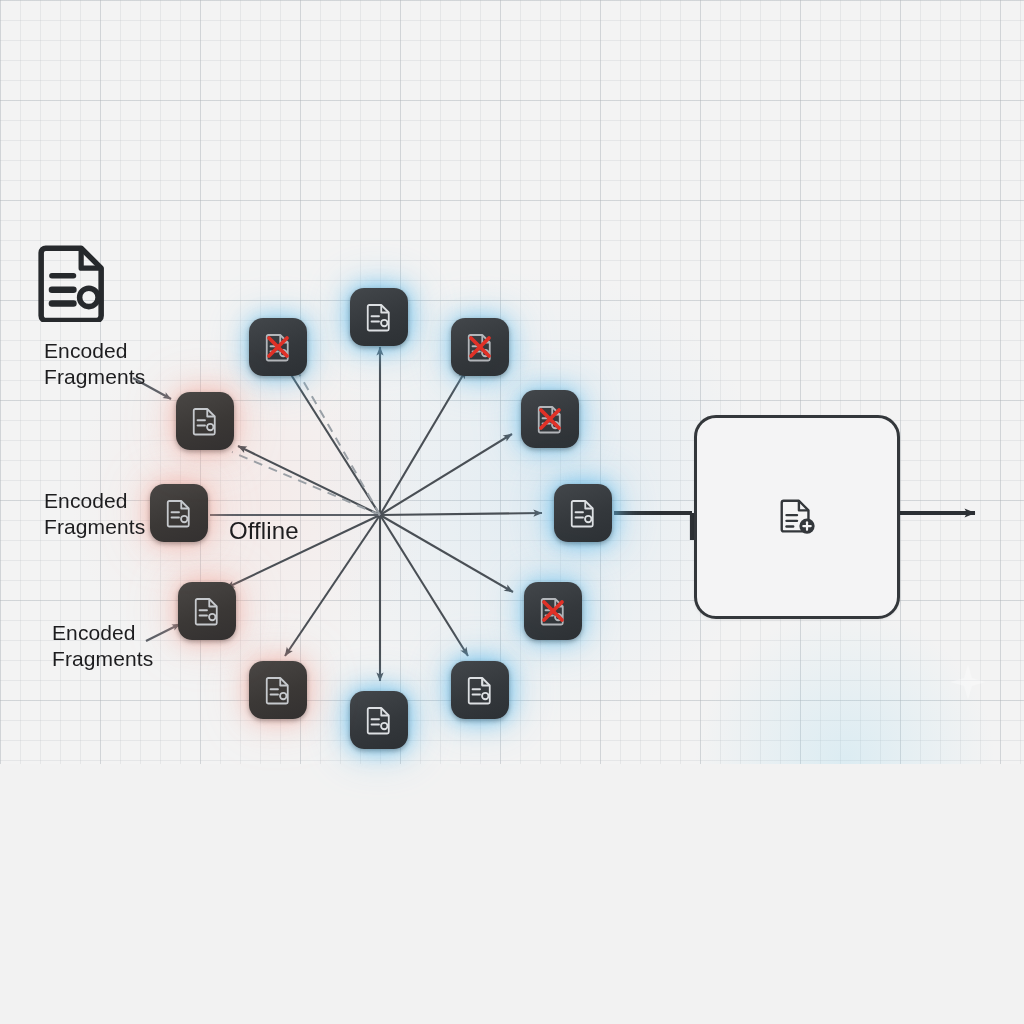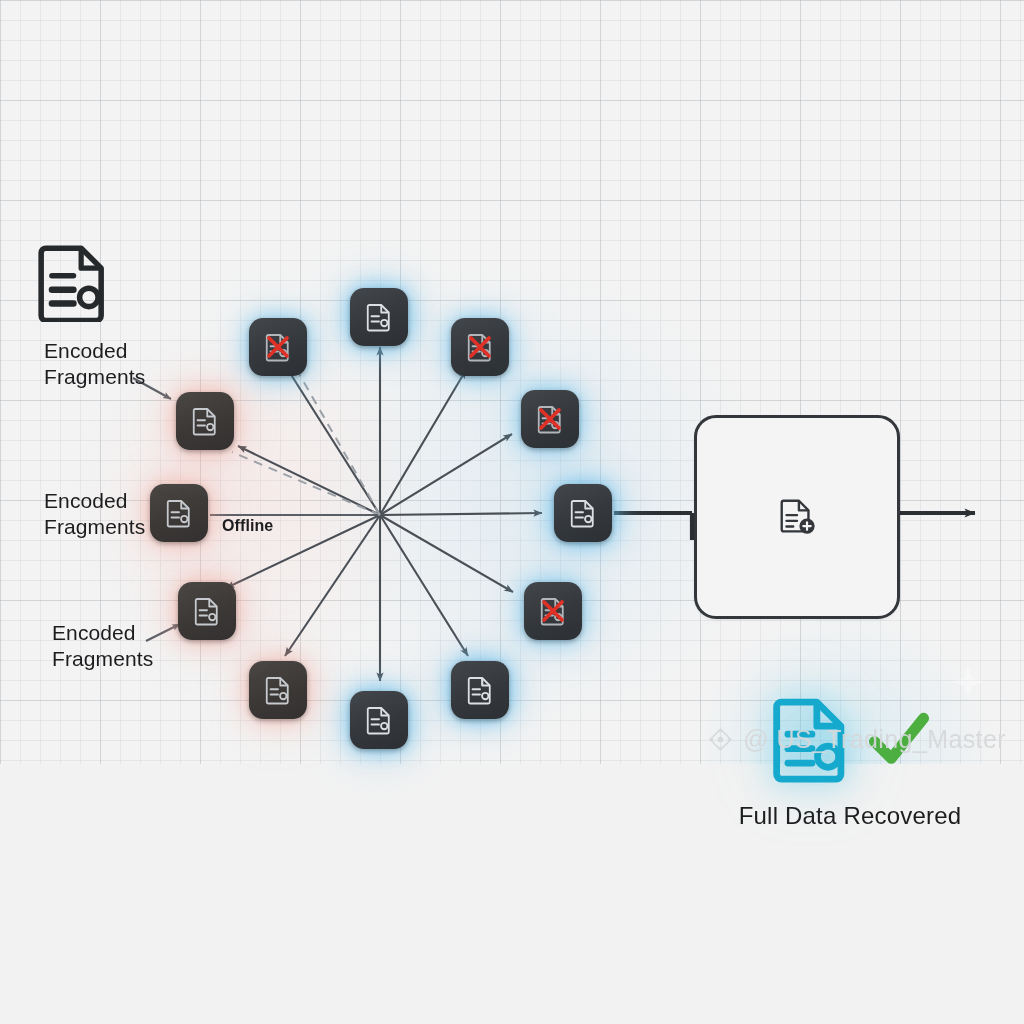--- a/index.html
+++ b/index.html
@@ -138,21 +138,21 @@
 
   <div class="lbl" style="left:44px;top:338px;">Encoded
 Fragments</div>
 
   <div class="lbl" style="left:44px;top:488px;">Encoded
 Fragments</div>
 
   <div class="lbl" style="left:52px;top:620px;">Encoded
 Fragments</div>
 
-  <div class="lbl" style="left:222px;top:516px;font-size:16px;font-weight:bold;">Offline</div>
+  <div class="lbl" style="left:229px;top:516px;font-size:24px;">Offline</div>
 
   <div class="node fail" style="left:249px;top:318px;width:58px;height:58px;">
     <div class="chip">
       <svg viewBox="0 0 40 40" width="30" height="30">
         <g fill="none" stroke="#c9ccd0" stroke-width="2.4" stroke-linejoin="round" opacity=".85">
           <path d="M7 4h16l10 10v22a2 2 0 0 1-2 2H7a2 2 0 0 1-2-2V6a2 2 0 0 1 2-2z"></path>
           <path d="M23 4v10h10"></path>
           <line x1="10" y1="19" x2="20" y2="19" stroke-linecap="round"></line>
           <line x1="10" y1="26" x2="20" y2="26" stroke-linecap="round"></line>
           <circle cx="27" cy="28" r="4.3"></circle>
@@ -342,50 +342,19 @@
         <line x1="11" y1="32" x2="18" y2="32" stroke-linecap="round"></line>
       </g>
       <circle cx="32.5" cy="31.5" r="8" fill="#33373b"></circle>
       <g stroke="#f4f4f5" stroke-width="2.3" stroke-linecap="round">
         <line x1="32.5" y1="27.6" x2="32.5" y2="35.4"></line>
         <line x1="28.6" y1="31.5" x2="36.4" y2="31.5"></line>
       </g>
     </svg>
   </div>
 
-  <div id="recovered">
-    <div class="rrow">
-      <svg class="recglow" viewBox="0 0 52 56" width="84" height="90">
-        <g fill="none" stroke="#16a9ce" stroke-width="4.2" stroke-linejoin="round">
-          <path d="M7 5h22l15 15v30a3 3 0 0 1-3 3H7a3 3 0 0 1-3-3V8a3 3 0 0 1 3-3z"></path>
-          <path d="M29 5v15h15"></path>
-          <line x1="11" y1="25" x2="26" y2="25" stroke-linecap="round"></line>
-          <line x1="11" y1="34" x2="26" y2="34" stroke-linecap="round"></line>
-          <line x1="11" y1="43" x2="26" y2="43" stroke-linecap="round"></line>
-          <circle cx="36" cy="39" r="6.6"></circle>
-        </g>
-      </svg>
-      <svg viewBox="0 0 48 44" width="62" height="58">
-        <path d="M5 24 L18 37 L43 6" fill="none" stroke="#4caf3f" stroke-width="8.5" stroke-linecap="round" stroke-linejoin="round"></path>
-      </svg>
-    </div>
-    <div class="rcap">Full Data Recovered</div>
-  </div>
 
   <svg id="wm-sparkle" viewBox="0 0 40 40" width="40" height="40">
     <path d="M20 2 L24 16 L38 20 L24 24 L20 38 L16 24 L2 20 L16 16 Z" fill="#ffffff" opacity=".55"></path>
   </svg>
 
-  <div id="watermark">
-    <svg viewBox="0 0 34 34" width="27" height="27">
-      <g fill="none" stroke="#d6d8da" stroke-width="2">
-        <path d="M17 4 L30 17 L17 30 L4 17 Z"></path>
-      </g>
-      <circle cx="17" cy="17" r="3.6" fill="#d6d8da"></circle>
-      <circle cx="17" cy="6.5" r="1.5" fill="#d6d8da"></circle>
-      <circle cx="17" cy="27.5" r="1.5" fill="#d6d8da"></circle>
-      <circle cx="6.5" cy="17" r="1.5" fill="#d6d8da"></circle>
-      <circle cx="27.5" cy="17" r="1.5" fill="#d6d8da"></circle>
-    </svg>
-    <span>@ US_Trading_Master</span>
-  </div>
 
 </div>
 
 </body></html>

